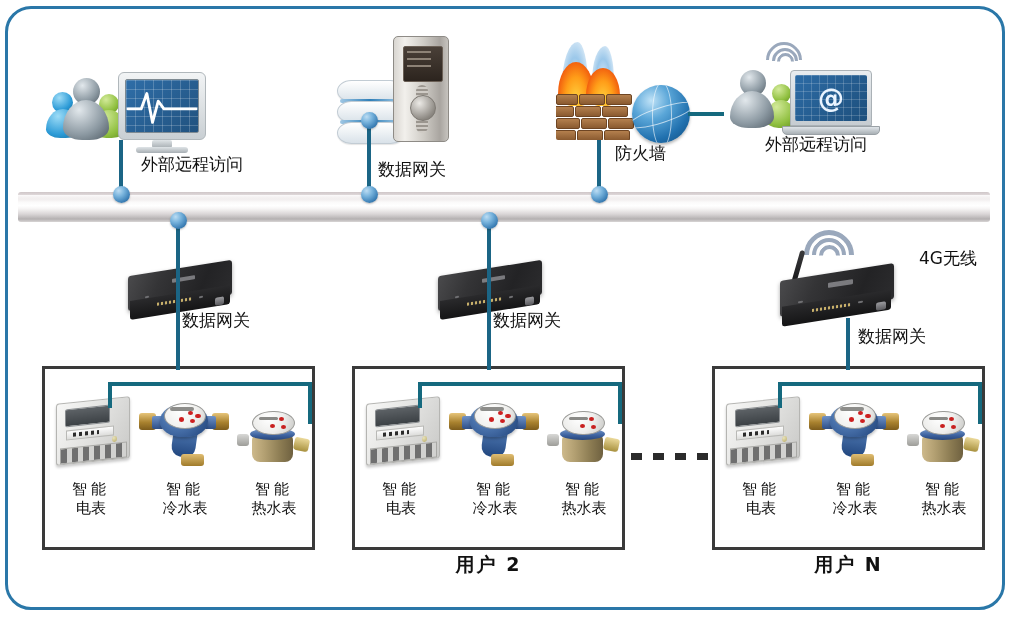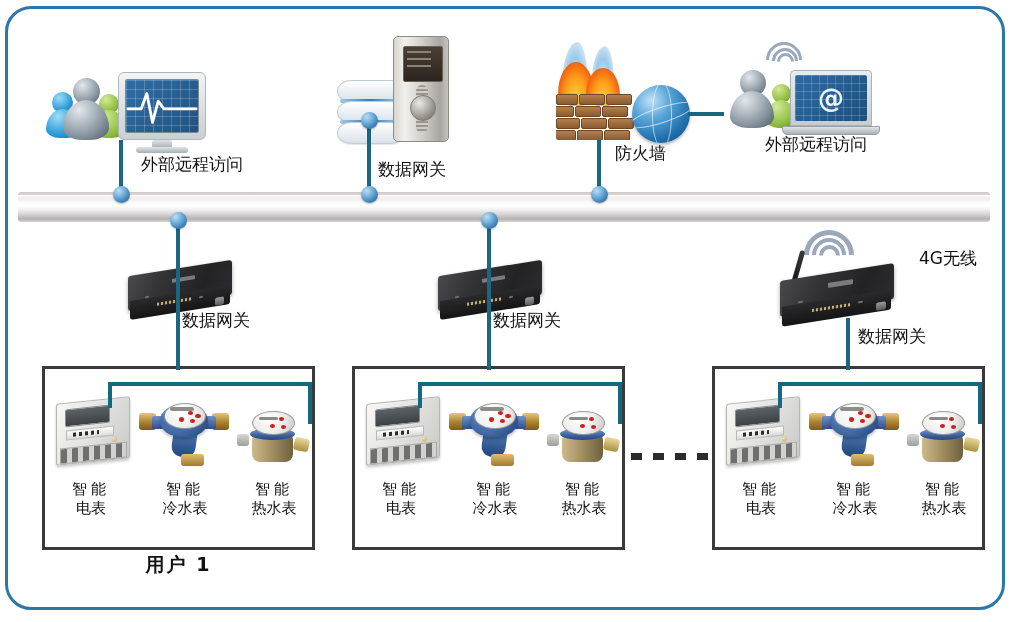--- a/index.html
+++ b/index.html
@@ -530,21 +530,20 @@
         <div class="bar"></div>
       <div class="dot" style="left:64%;top:26%;"></div>
         <div class="dot" style="left:42%;top:56%;"></div>
       <div class="dot" style="left:70%;top:58%;"></div>
     </div>
   </div>
   <div class="meter-label" style="left:232px;top:480px;width:84px;">
     <span class="l1">智能</span>
     <span class="l2">热水表</span>
   </div>
-  <div class="user-title" style="left:42px;top:552px;width:273px;">用户 1</div>
 
   <div class="user-box" style="left:352px;top:366px;width:273px;height:184px;"></div>
   <div class="user-bus-h" style="left:418px;top:382px;width:204px;"></div>
   <div class="user-bus-v" style="left:418px;top:382px;height:26px;"></div>
   <div class="user-bus-v" style="left:618px;top:382px;height:42px;"></div>
 
   <div class="emeter" style="left:366px;top:400px;width:74px;height:62px;">
     <div class="body"></div>
       <div class="lcd"></div>
       <div class="strip"></div>
@@ -586,20 +585,21 @@
         <div class="bar"></div>
       <div class="dot" style="left:64%;top:26%;"></div>
         <div class="dot" style="left:42%;top:56%;"></div>
       <div class="dot" style="left:70%;top:58%;"></div>
     </div>
   </div>
   <div class="meter-label" style="left:542px;top:480px;width:84px;">
     <span class="l1">智能</span>
     <span class="l2">热水表</span>
   </div>
+  <div class="user-title" style="left:352px;top:552px;width:273px;">用户 2</div>
 
   <div class="ellipsis" style="left:631px;top:453px;">
     <i></i>
       <i></i>
       <i></i>
       <i></i>
       <i></i>
   </div>
 
   <div class="user-box" style="left:712px;top:366px;width:273px;height:184px;"></div>
@@ -649,14 +649,15 @@
         <div class="bar"></div>
       <div class="dot" style="left:64%;top:26%;"></div>
         <div class="dot" style="left:42%;top:56%;"></div>
       <div class="dot" style="left:70%;top:58%;"></div>
     </div>
   </div>
   <div class="meter-label" style="left:902px;top:480px;width:84px;">
     <span class="l1">智能</span>
     <span class="l2">热水表</span>
   </div>
+  <div class="user-title" style="left:712px;top:552px;width:273px;">用户 N</div>
 
 </div>
 
 </body></html>

